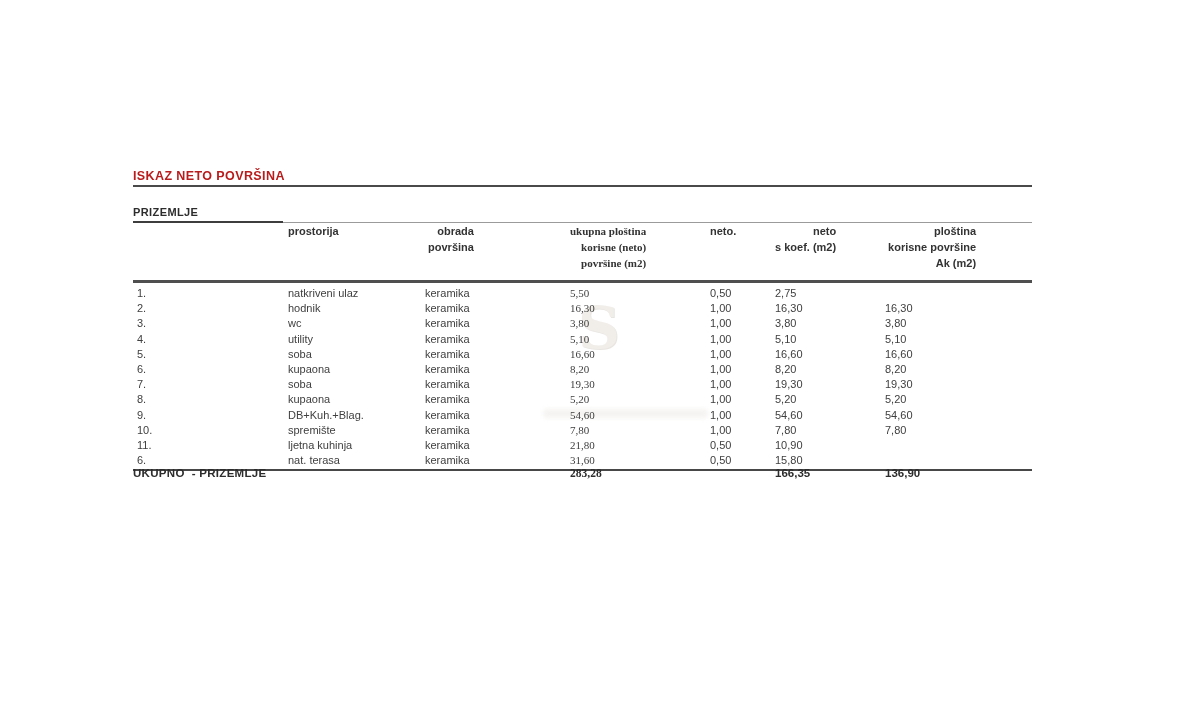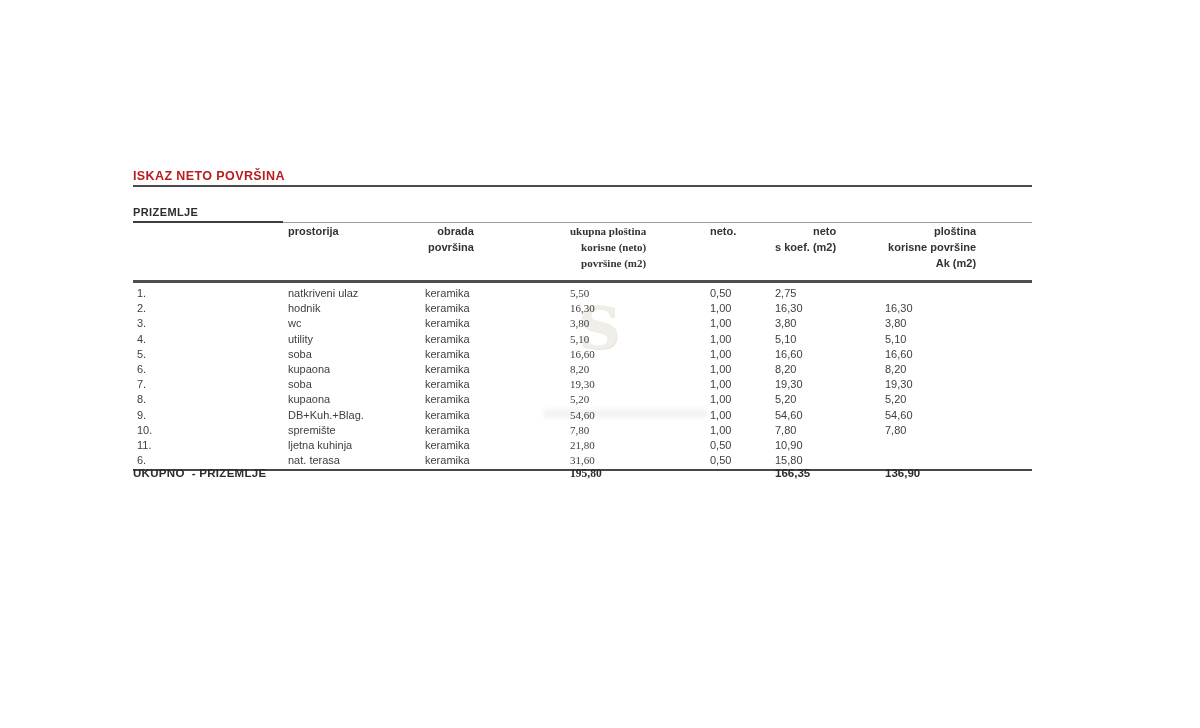--- a/index.html
+++ b/index.html
@@ -239,18 +239,18 @@
         <span class="cell c-koef">0,50</span>
         <span class="cell c-neto">15,80</span>
         <span class="cell c-ak"></span>
       </div>
     </div>
 
   <div class="rule-total"></div>
 
   <div class="total-row">
     <span class="cell t-label">UKUPNO  - PRIZEMLJE</span>
-    <span class="cell c-ukupna">195,80</span>
+    <span class="cell c-ukupna">283,28</span>
     <span class="cell c-neto">166,35</span>
     <span class="cell c-ak">136,90</span>
   </div>
 
 </div>
 
 </body></html>

